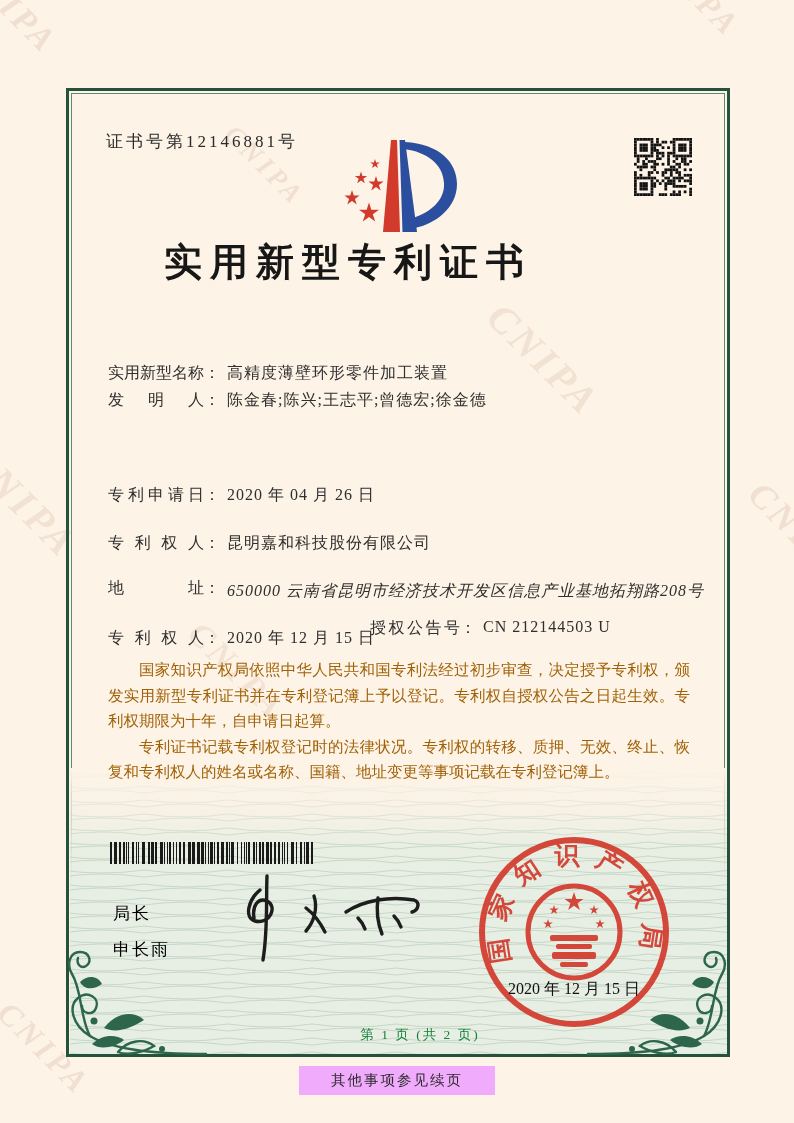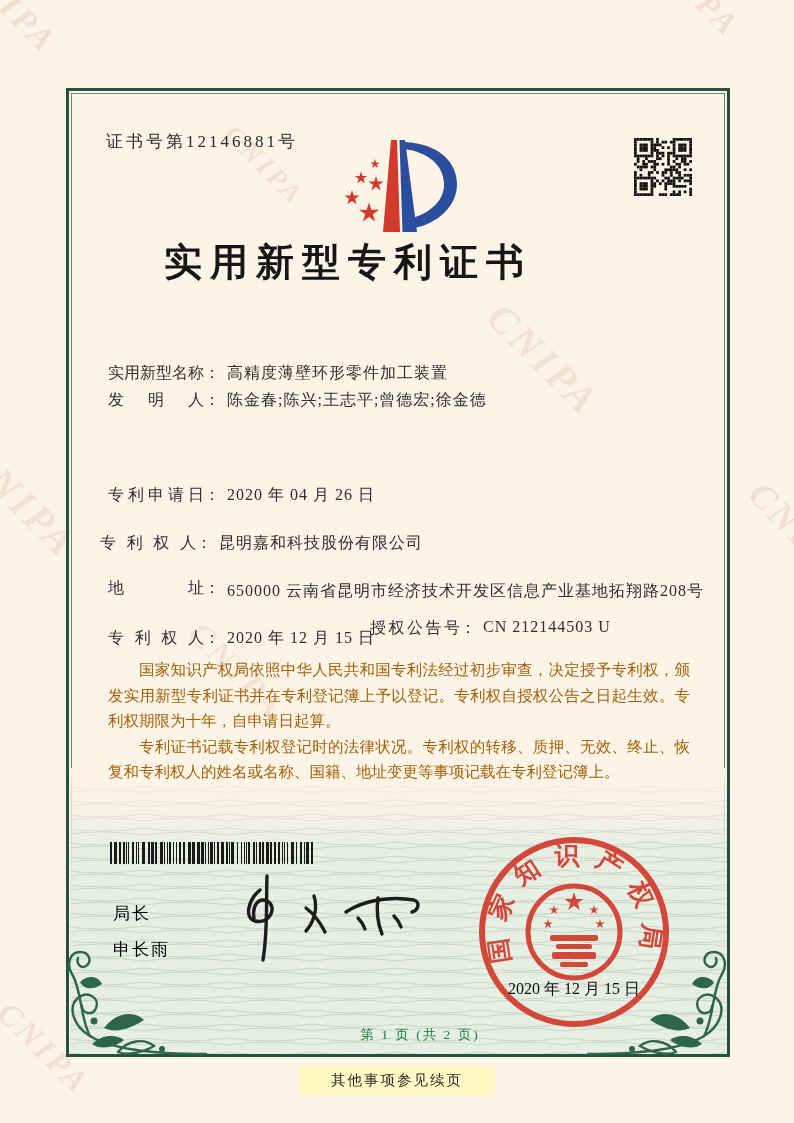--- a/index.html
+++ b/index.html
@@ -60,24 +60,24 @@
     letter-spacing:8px;
   }
   
   .frow { position:absolute; z-index:3; font-size:16px; color:#2f2f2f; white-space:nowrap; }
   .flabel {
     display:inline-block; width:96px; text-align:justify; text-align-last:justify;
     vertical-align:top;
   }
   .fcolon { display:inline-block; vertical-align:top; }
   .fvalue { display:inline-block; vertical-align:top; margin-left:7px; letter-spacing:1px; }
-  .fvalue.wrap { white-space:normal; width:478px; line-height:25px; }
+  .fvalue.wrap { white-space:normal; width:478px; line-height:25px;font-style:italic; }
   .r1{ left:108px; top:343px;margin-top:20px; } .r2{ left:108px; top:390px; }
   .r3{ left:108px; top:438px; } .r4{ left:108px; top:485px; }
-  .r5{ left:100px; top:533px; } .r6{ left:108px; top:578px; }
+  .r5{ left:108px; top:533px; } .r6{ left:108px; top:578px; }
   .r7{ left:108px; top:628px; } .r8{ left:370px; top:618px; }
   .r8 .flabel{ width:90px; }
   
   .body-text {
     position:absolute; left:108px; top:657px; width:582px; z-index:3;
     font-size:15.5px; line-height:25.5px; color:#a16207; text-align:justify;
   }
   .body-text p { text-indent:2em; }
   
   .barcode { position:absolute; left:110px; top:842px; z-index:3; }
@@ -87,21 +87,21 @@
   }
   .officer.pos { top:902px; } .officer.nam { top:938px; }
   .signature { position:absolute; left:222px; top:868px; z-index:4; }
   .seal { position:absolute; left:466px; top:832px; z-index:4; }
   .page-no {
     position:absolute; left:66px; top:1026px; width:708px; z-index:3;
     text-align:center; font-size:13.5px; color:#15803d; letter-spacing:2px;
   }
   .cont-note {
     position:absolute; left:50%; top:1066px; transform:translateX(-50%); z-index:3;
-    background:#fef9c3; padding:5px 32px; font-size:14.5px; color:#2b2b2b;
+    background:#f0abfc; padding:5px 32px; font-size:14.5px; color:#2b2b2b;
     letter-spacing:2px; white-space:nowrap;
   }
 </style>
 </head>
 <body>
 
 <div class="page">
 
   <span class="wm wm1">CNIPA</span>
   <span class="wm wm2">CNIPA</span>

